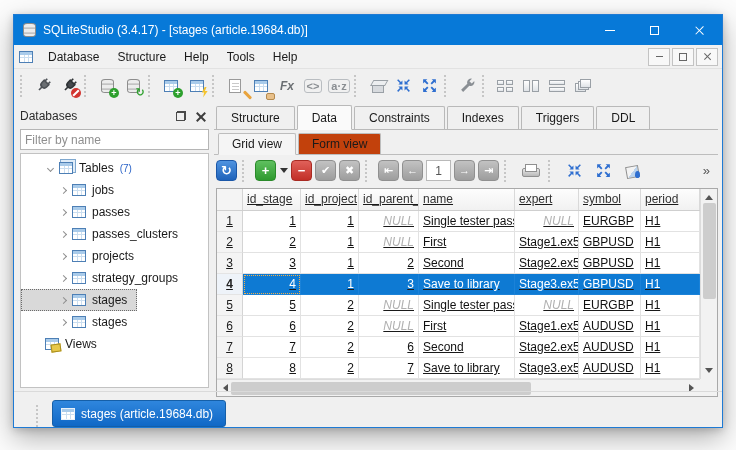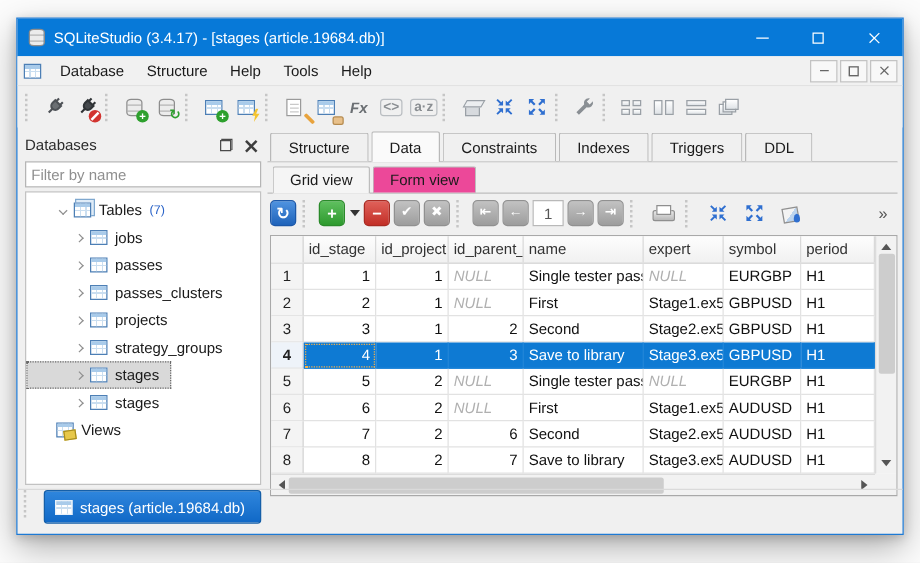--- a/index.html
+++ b/index.html
@@ -105,21 +105,21 @@
   .tables-ico { box-shadow:2px -2px 0 #dfecf8, 2px -2px 0 1px #7fa8cf; }
   .views-ico { position:relative; }
   .views-ico::after { content:""; position:absolute; right:-3px; bottom:-3px; width:8px; height:6px; background:#e7c84a; border:1px solid #a88d1e; transform:rotate(-8deg); }
 
   
   .rightpanel { flex:1; display:flex; flex-direction:column; min-width:0; padding:3px 4px 0 2px; }
   .tabbar { display:flex; align-items:flex-end; height:25px; border-bottom:1px solid #b9b9b9; padding-left:2px; }
   .tab { padding:4px 14px 4px 14px; border:1px solid #b9b9b9; border-bottom:none; background:#f0f0f0; margin-right:2px; border-radius:2px 2px 0 0; }
   .tab.active { background:#fafafa; padding-top:5px; margin-bottom:-1px; border-bottom:1px solid #fafafa; }
   .subtabbar { display:flex; align-items:flex-end; height:25px; border-bottom:1px solid #bdbdbd; padding-left:4px; background:#f0f0f0; }
-  .subtab { padding:3px 13px; border:1px solid #bdbdbd; border-bottom:none; background:#ec4899; margin-right:2px; border-radius:2px 2px 0 0; }
+  .subtab { padding:3px 13px; border:1px solid #bdbdbd; border-bottom:none; background:#c2410c; margin-right:2px; border-radius:2px 2px 0 0; }
   .subtab.active { background:#f5f5f5; margin-bottom:-1px; border-bottom:1px solid #f5f5f5; }
 
   
   .dtoolbar { height:31px; display:flex; align-items:center; padding:0 2px; gap:3px; flex:0 0 auto; }
   .sq { width:21px; height:21px; border-radius:4px; color:#fff; display:flex; align-items:center; justify-content:center;
         font-size:13px; font-weight:bold; line-height:1; }
   .sq.blue  { background:linear-gradient(#4f93e0,#1f63ba); border:1px solid #1b57a8; }
   .sq.green { background:linear-gradient(#5fc05f,#2e9a2e); border:1px solid #2a8a2a; }
   .sq.red   { background:linear-gradient(#e0615a,#c22f27); border:1px solid #a82a22; }
   .sq.gray  { background:linear-gradient(#c2c2c2,#9d9d9d); border:1px solid #909090; font-size:11px; }
@@ -127,52 +127,52 @@
   .pagebox { width:25px; height:21px; border:1px solid #b9b9b9; background:#fff; display:flex; align-items:center; justify-content:center; color:#555; }
   .printico { width:16px; height:13px; position:relative; display:inline-block; }
   .printico::before { content:""; position:absolute; left:0; top:4px; width:16px; height:7px; background:linear-gradient(#e8e8e8,#b9b9b9); border:1px solid #8f8f8f; border-radius:2px; }
   .printico::after { content:""; position:absolute; left:3px; top:0; width:10px; height:6px; background:#fff; border:1px solid #8f8f8f; }
   .paintico { width:15px; height:14px; position:relative; display:inline-block; }
   .paintico::before { content:""; position:absolute; left:1px; top:2px; width:11px; height:10px; background:linear-gradient(135deg,#f3f3f3 50%,#bcd4ee 50%); border:1px solid #8f8f8f; transform:rotate(-10deg); }
   .paintico::after { content:""; position:absolute; right:0; bottom:0; width:5px; height:7px; background:#2f6fd0; border-radius:50% 50% 50% 50%/60% 60% 40% 40%; }
   .overflow-chev { margin-left:auto; color:#555; font-size:13px; padding-right:6px; }
 
   
-  .gridwrap { flex:1; padding:2px 11px 0 2px; min-height:0; }
+  .gridwrap { flex:1; padding:2px 11px 0 2px; min-height:0;text-decoration:underline; }
   .gridbox { border:1px solid #a9a9a9; background:#fff; width:502px; display:flex; flex-wrap:wrap; }
   .gcols { width:483px; }
   .ghead { display:flex; height:22px; background:linear-gradient(#fdfdfd,#f1f1f1); border-bottom:1px solid #cfcfcf; }
   .gh-corner { width:26px; border-right:1px solid #d4d4d4; flex:0 0 auto; background:#f4f4f4; }
   .gh-cell { flex:0 0 auto; border-right:1px solid #d9d9d9; padding:3px 0 0 4px; color:#333; white-space:nowrap; overflow:hidden; }
   .grow { display:flex; height:21px; }
   .gnum { width:26px; flex:0 0 auto; background:#f4f4f4; border-right:1px solid #d4d4d4; border-bottom:1px solid #e4e4e4;
           display:flex; align-items:center; justify-content:center; color:#222; }
   .grow.selected .gnum { font-weight:bold; background:#eef3f9; }
   .gcell { flex:0 0 auto; border-right:1px solid #e2e2e2; border-bottom:1px solid #e2e2e2; padding:3px 4px 0 4px;
            white-space:nowrap; overflow:hidden; color:#111; }
   .gcell.num { text-align:right; }
-  .gcell.nul { text-align:left; color:#b0b0b0; font-style:italic; }
+  .gcell.nul { text-align:right; color:#b0b0b0; font-style:italic; }
   .grow.selected .gcell { background:#0e7ad3; color:#fff; border-color:#1b82d8; }
   .gcell.focus { outline:1px dotted #f2b04a; outline-offset:-2px; }
 
   
   .vscroll { width:17px; background:#f2f2f2; border-left:1px solid #dcdcdc; display:flex; flex-direction:column; align-items:center; height:190px; }
   .hscroll { width:483px; height:17px; background:#f2f2f2; border-top:1px solid #dcdcdc; display:flex; align-items:center; }
   .sb-corner { width:17px; height:17px; background:#f2f2f2; }
   .tri-up { width:0; height:0; border-left:4px solid transparent; border-right:4px solid transparent; border-bottom:5px solid #555; margin:6px 0 3px; }
   .tri-dn { width:0; height:0; border-left:4px solid transparent; border-right:4px solid transparent; border-top:5px solid #555; margin:3px 0 6px; }
   .tri-lf { width:0; height:0; border-top:4px solid transparent; border-bottom:4px solid transparent; border-right:5px solid #555; margin:0 3px 0 6px; }
   .tri-rt { width:0; height:0; border-top:4px solid transparent; border-bottom:4px solid transparent; border-left:5px solid #555; margin:0 6px 0 3px; }
   .vthumb { width:13px; height:96px; background:#cdcdcd; border-radius:2px; }
   .vspacer { flex:1; }
   .hthumb { height:13px; width:300px; background:#cdcdcd; border-radius:2px; }
   .hspacer { flex:1; }
 
   
-  .taskbar { height:36px; border-top:1px solid #dadada; display:flex; align-items:flex-start; padding:0 3px; flex:0 0 auto; gap:6px; }
+  .taskbar { height:36px; border-top:1px solid #dadada; display:flex; align-items:flex-end; padding:0 20px; flex:0 0 auto; gap:6px; }
   .task-btn { height:27px; display:flex; align-items:center; gap:6px; padding:0 12px 0 8px;
               background:linear-gradient(#2f86dd,#1068c6); border:1px solid #155fa8; border-radius:3px; color:#fff; }
 </style>
 </head>
 <body>
 
 <div class="window">
 
   <div class="titlebar">
     <span class="appico dbico"></span>

